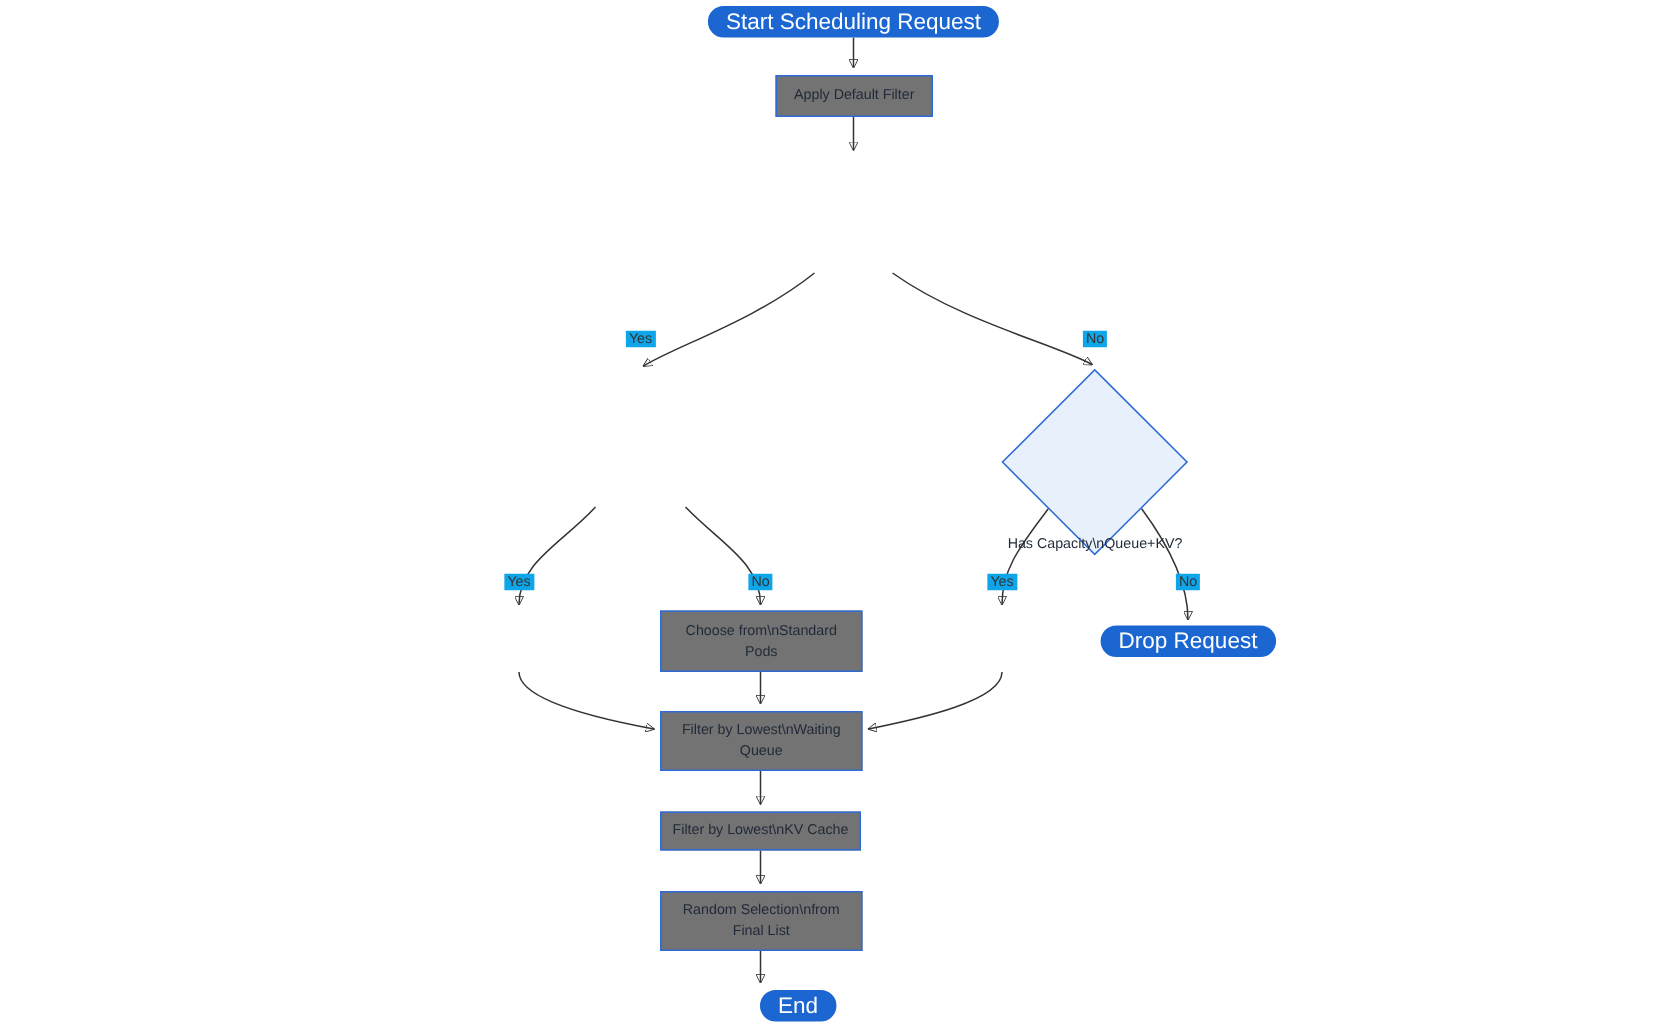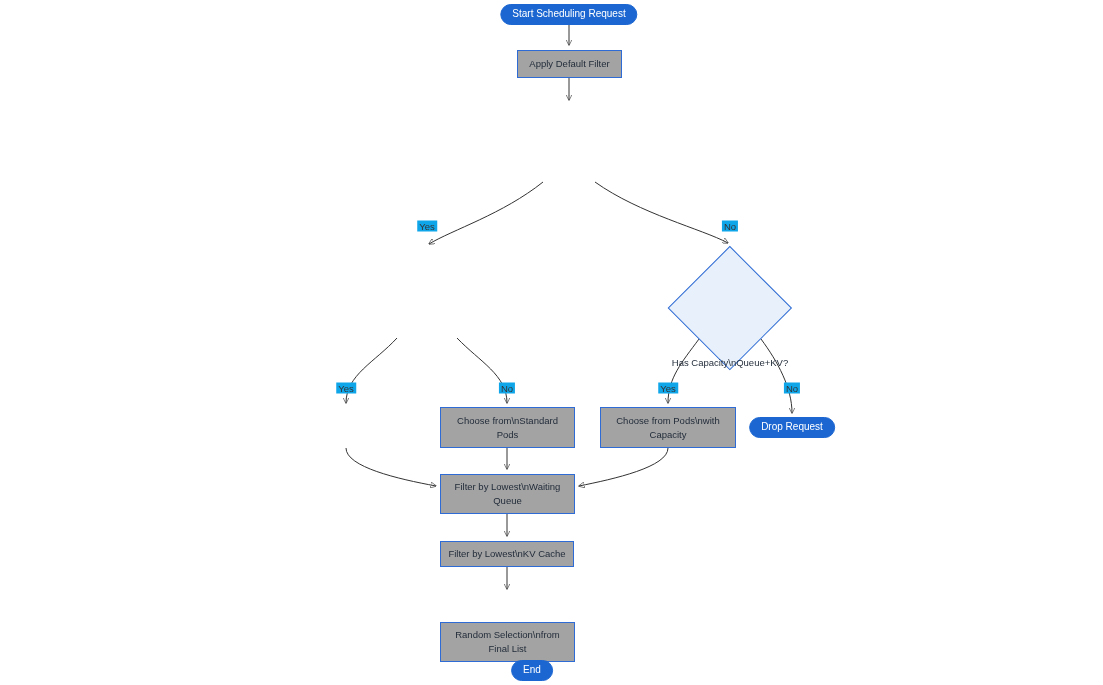--- a/index.html
+++ b/index.html
@@ -9,27 +9,27 @@
     position:relative; width:1103px; height:685px; background:#ffffff; overflow:hidden;
   }
   .edges { position:absolute; left:0; top:0; width:1103px; height:685px; }
   .edges path { fill:none; stroke:var(--edge,#333333); stroke-width:1; }
 
   .node {
     position:absolute; display:flex; align-items:center; justify-content:center;
     text-align:center; font-size:9.5px; color:var(--text,#1f2937); line-height:1.45;
   }
   .rect {
-    background:#a3a3a3; border:1px solid var(--node-border,#2e6bd4);
+    background:#737373; border:1px solid var(--node-border,#2e6bd4);
     padding:2px 6px;
   }
   .stadium {
     background:var(--accent,#1b66d1); color:#ffffff; border:1px solid var(--accent,#1b66d1);
     border-radius:11px; height:21px; padding:0 11px; white-space:nowrap;
-    transform:translateX(-50%); font-size:10px;
+    transform:translateX(-50%); font-size:15px;
   }
   .diamond { background:transparent; }
   .diamond .shape {
     position:absolute; width:70.7%; height:70.7%; left:14.65%; top:14.65%;
     background:var(--diamond-fill,#e8f1fb); border:1px solid var(--node-border,#2e6bd4);
     transform:rotate(45deg);
   }
   .diamond .lbl { position:relative; white-space:nowrap; }
   .nowrap { white-space:nowrap; }
   .edge-label {
@@ -42,21 +42,21 @@
   #n-apply      { left:517px; top:50px;  width:105px; height:28px; }
   #n-critical   { left:518px; top:105px; width:102px; height:102px; }
   #n-lora       { left:367px; top:248px; width:120px; height:120px; }
   #n-capacity   { left:668px; top:246px; width:124px; height:124px;align-items:flex-end; }
   #n-chooselora { left:279px; top:407px; width:135px; height:41px; }
   #n-choosestd  { left:440px; top:407px; width:135px; height:41px; }
   #n-choosecap  { left:600px; top:407px; width:136px; height:41px; }
   #n-drop       { left:792px; top:417px; }
   #n-filterwait { left:440px; top:474px; width:135px; height:40px; }
   #n-filterkv   { left:440px; top:541px; width:134px; height:26px; }
-  #n-random     { left:440px; top:594px; width:135px; height:40px;margin-top:28px; }
+  #n-random     { left:440px; top:594px; width:135px; height:40px; }
   #n-end        { left:532px; top:660px; }
 
   #l-critical-yes { left:427px; top:226px; }
   #l-critical-no  { left:730px; top:226px; }
   #l-lora-yes     { left:346px; top:388px; }
   #l-lora-no      { left:507px; top:388px; }
   #l-capacity-yes { left:668px; top:388px; }
   #l-capacity-no  { left:792px; top:388px; }
 </style>
 </head>
@@ -99,23 +99,20 @@
   <div id="n-capacity" class="node diamond">
     <span class="shape"></span>
     <span class="lbl">Has Capacity\nQueue+KV?</span>
   </div>
 
 
   <div id="n-choosestd" class="node rect">
     <span>Choose from\nStandard Pods</span>
   </div>
 
-  <div id="n-choosecap" class="node rect">
-    <span>Choose from Pods\nwith Capacity</span>
-  </div>
 
   <div id="n-drop" class="node stadium">
     <span>Drop Request</span>
   </div>
 
   <div id="n-filterwait" class="node rect">
     <span>Filter by Lowest\nWaiting Queue</span>
   </div>
 
   <div id="n-filterkv" class="node rect nowrap">

